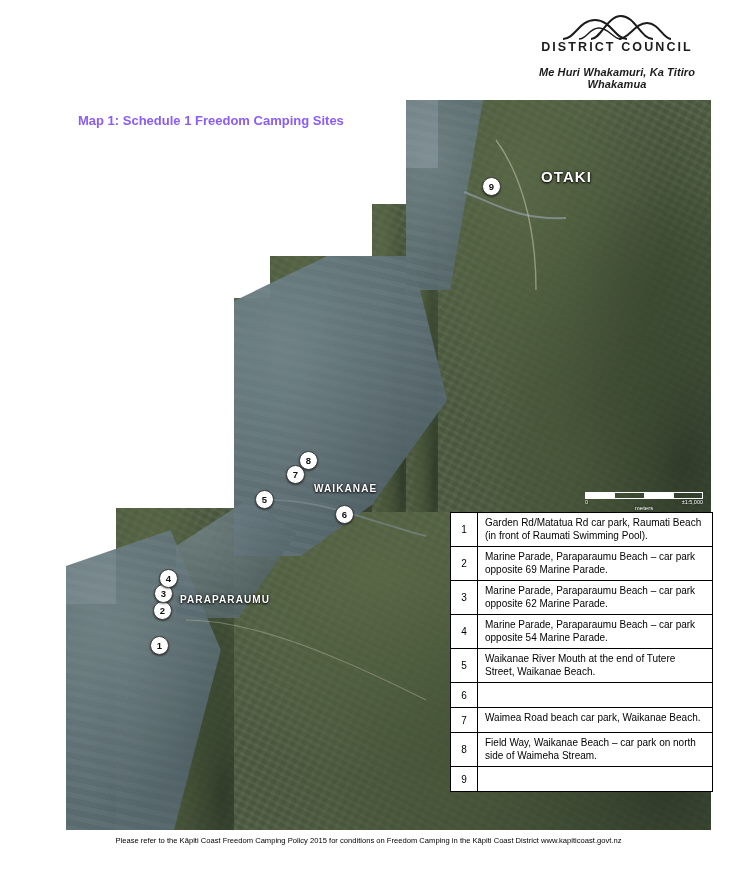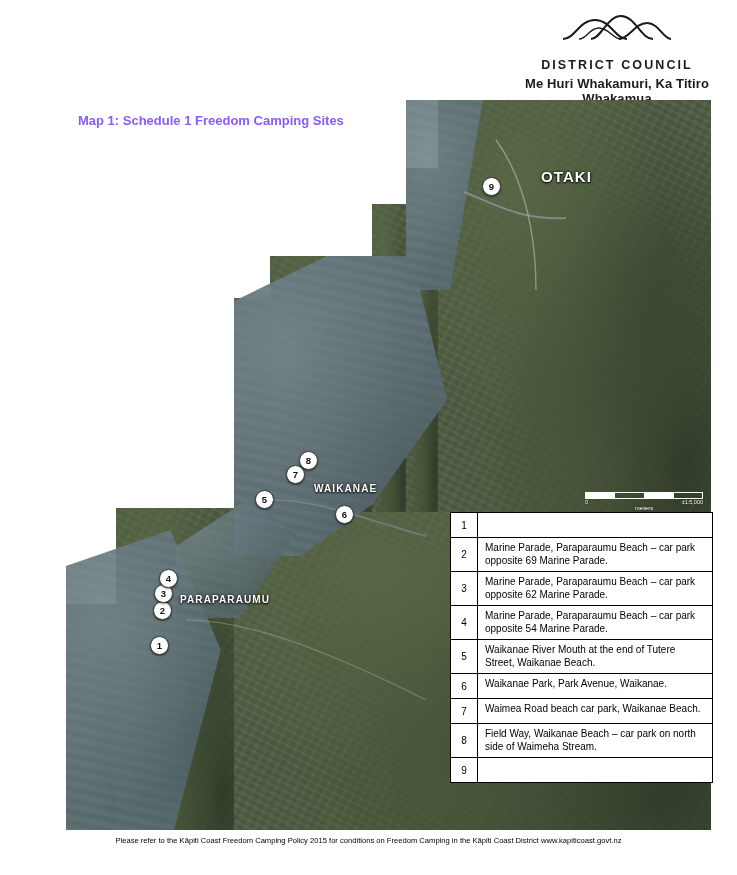--- a/index.html
+++ b/index.html
@@ -34,28 +34,29 @@
     font-size: 27px;
     font-weight: bold;
     letter-spacing: -0.3px;
     line-height: 1.05;
     margin-top: 1px;
   }
   #logo .subtitle {
     font-size: 12.5px;
     font-weight: bold;
     letter-spacing: 2.1px;
-    margin-top: 18px;
+    margin-top: 0;
     text-align: center;
   }
   #logo .maori {
-    font-size: 13px;
+    font-size: 11px;
     font-weight: bold;
     letter-spacing: 0.1px;
-    margin-top: 4px;
+    margin-top: 12px;
+    font-style: italic;
   }
 
   
   #map-title {
     position: absolute;
     left: 78px;
     top: 112px;
     width: 320px;
     font-size: 13px;
     font-weight: bold;
@@ -257,40 +258,40 @@
       <span>0</span>
       <span>±1:5,000</span>
     </div>
     <div>meters</div>
   </div>
 </div>
 
 <div id="legend">
   <div class="row">
     <div class="num">1</div>
+    <div class="desc">Garden Rd/Matatua Rd car park, Raumati Beach (in front of Raumati Swimming Pool).</div>
   </div>
   <div class="row">
     <div class="num">2</div>
     <div class="desc">Marine Parade, Paraparaumu Beach – car park opposite 69 Marine Parade.</div>
   </div>
   <div class="row">
     <div class="num">3</div>
     <div class="desc">Marine Parade, Paraparaumu Beach – car park opposite 62 Marine Parade.</div>
   </div>
   <div class="row">
     <div class="num">4</div>
     <div class="desc">Marine Parade, Paraparaumu Beach – car park opposite 54 Marine Parade.</div>
   </div>
   <div class="row">
     <div class="num">5</div>
     <div class="desc">Waikanae River Mouth at the end of Tutere Street, Waikanae Beach.</div>
   </div>
   <div class="row">
     <div class="num">6</div>
-    <div class="desc">Waikanae Park, Park Avenue, Waikanae.</div>
   </div>
   <div class="row">
     <div class="num">7</div>
     <div class="desc">Waimea Road beach car park, Waikanae Beach.</div>
   </div>
   <div class="row">
     <div class="num">8</div>
     <div class="desc">Field Way, Waikanae Beach – car park on north side of Waimeha Stream.</div>
   </div>
   <div class="row">

